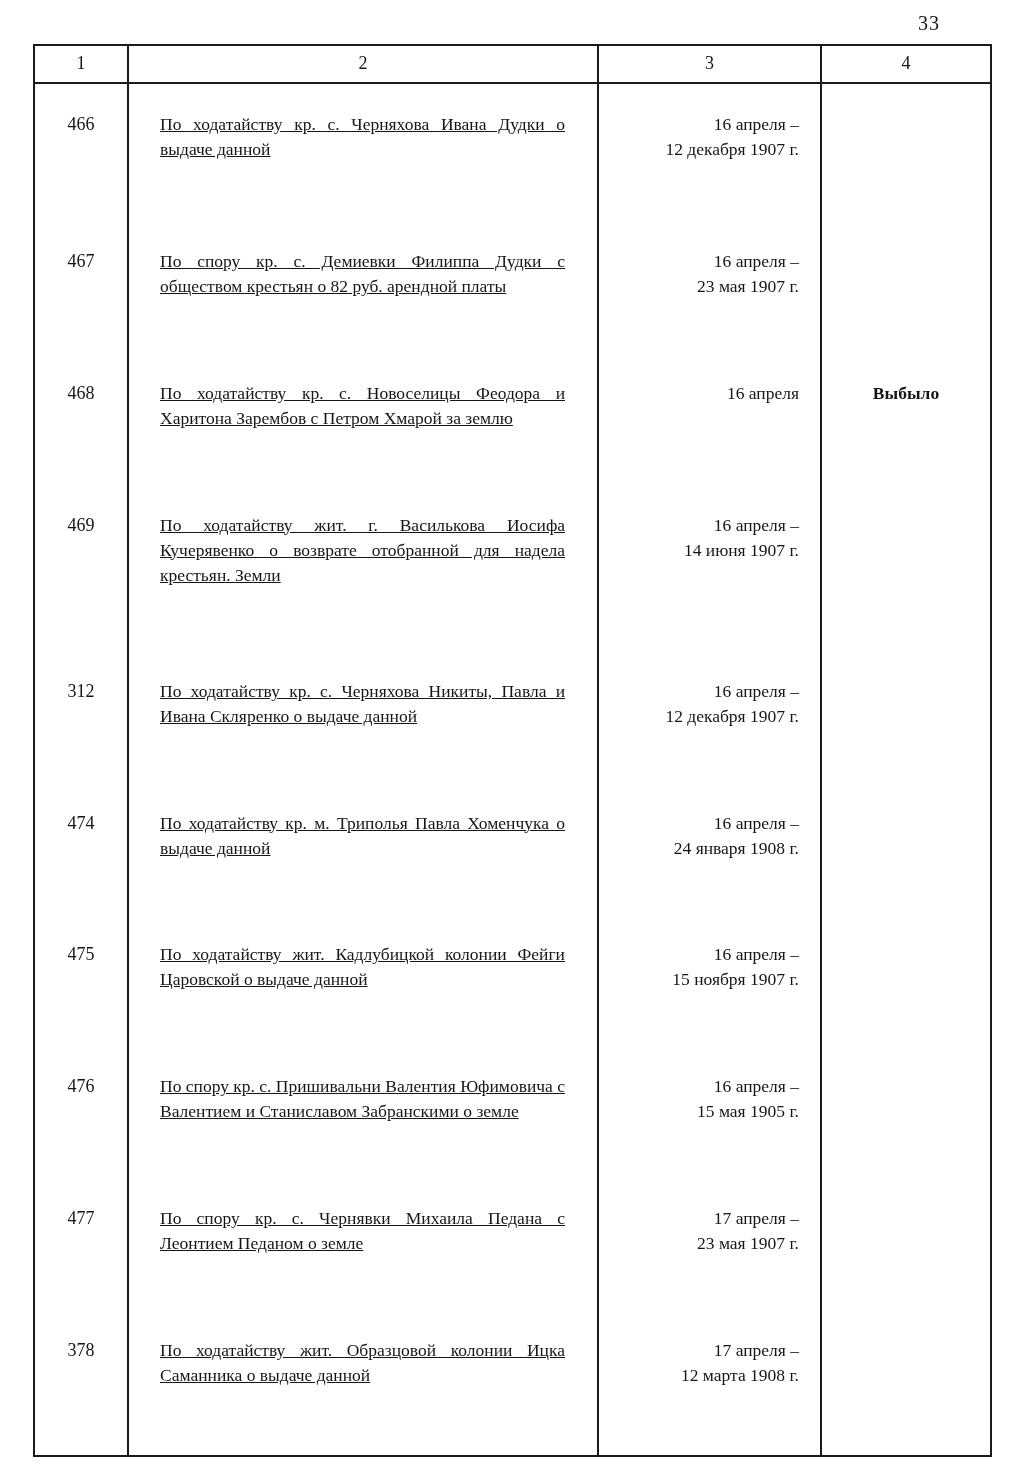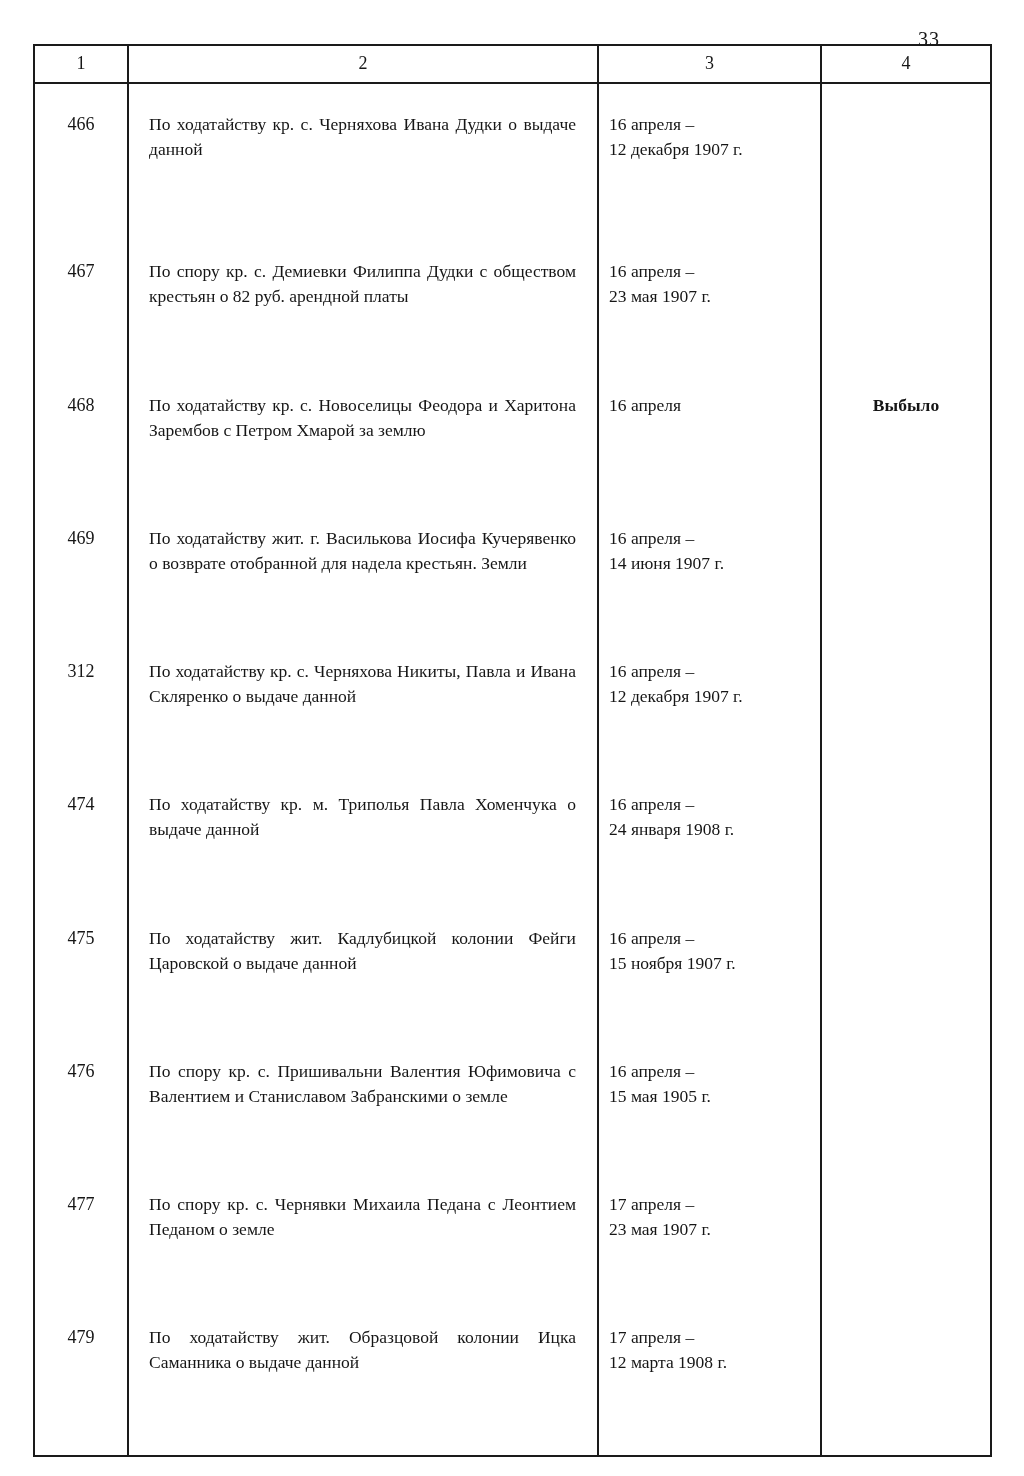--- a/index.html
+++ b/index.html
@@ -15,21 +15,20 @@
     font-family: "Liberation Serif", "DejaVu Serif", serif;
     color: #161616;
     overflow: hidden;
   }
   .page-number {
     position: absolute;
     top: 12px;
     left: 918px;
     font-size: 20px;
     letter-spacing: 1px;
-    margin-top: 16px;
   }
   table.register {
     position: absolute;
     left: 33px;
     top: 44px;
     width: 957px;
     height: 1413px;
     border-collapse: collapse;
     table-layout: fixed;
     font-size: 17.5px;
@@ -38,21 +37,21 @@
   table.register col.c1 { width: 94px; }
   table.register col.c2 { width: 470px; }
   table.register col.c3 { width: 223px; }
   table.register col.c4 { width: 170px; }
 
   table.register th,
   table.register td {
     border-left: 2px solid #1a1a1a;
     border-right: 2px solid #1a1a1a;
     vertical-align: top;
-    padding: 4px;
+    padding: 15px;
   }
   table.register thead th {
     border-top: 2px solid #1a1a1a;
     border-bottom: 2px solid #1a1a1a;
     height: 30px;
     font-weight: normal;
     font-size: 18px;
     text-align: center;
     vertical-align: middle;
     padding: 2px 0 4px 0;
@@ -67,22 +66,23 @@
   table.register { border-bottom: 2px solid #1a1a1a; }
 
   td.c1 { text-align: center; }
   .num {
     font-size: 18px;
   }
   td.c2 .desc {
     padding: 0 17px 0 16px;
     text-align: justify;
     text-justify: inter-word;
-  }
-  td.c3 { text-align: left; }
+    text-decoration: underline;
+  }
+  td.c3 { text-align: right; }
   td.c3 .date-line {
     padding: 0 6px;
   }
   td.c4 { text-align: center; }
   td.c4 .note {
     padding: 0 8px;
     font-weight: bold;
   }
 </style>
 </head>
@@ -238,21 +238,21 @@
     <td class="c3">
       <div class="date-line">17 апреля –</div>
       <div class="date-line">23 мая 1907 г.</div>
     </td>
     <td class="c4">
       <div class="note"></div>
     </td>
   </tr>
         <tr>
     <td class="c1">
-      <div class="num">479</div>
+      <div class="num">378</div>
     </td>
     <td class="c2">
       <div class="desc">По ходатайству жит. Образцовой колонии Ицка Саманника о выдаче данной</div>
     </td>
     <td class="c3">
       <div class="date-line">17 апреля –</div>
       <div class="date-line">12 марта 1908 г.</div>
     </td>
     <td class="c4">
       <div class="note"></div>

